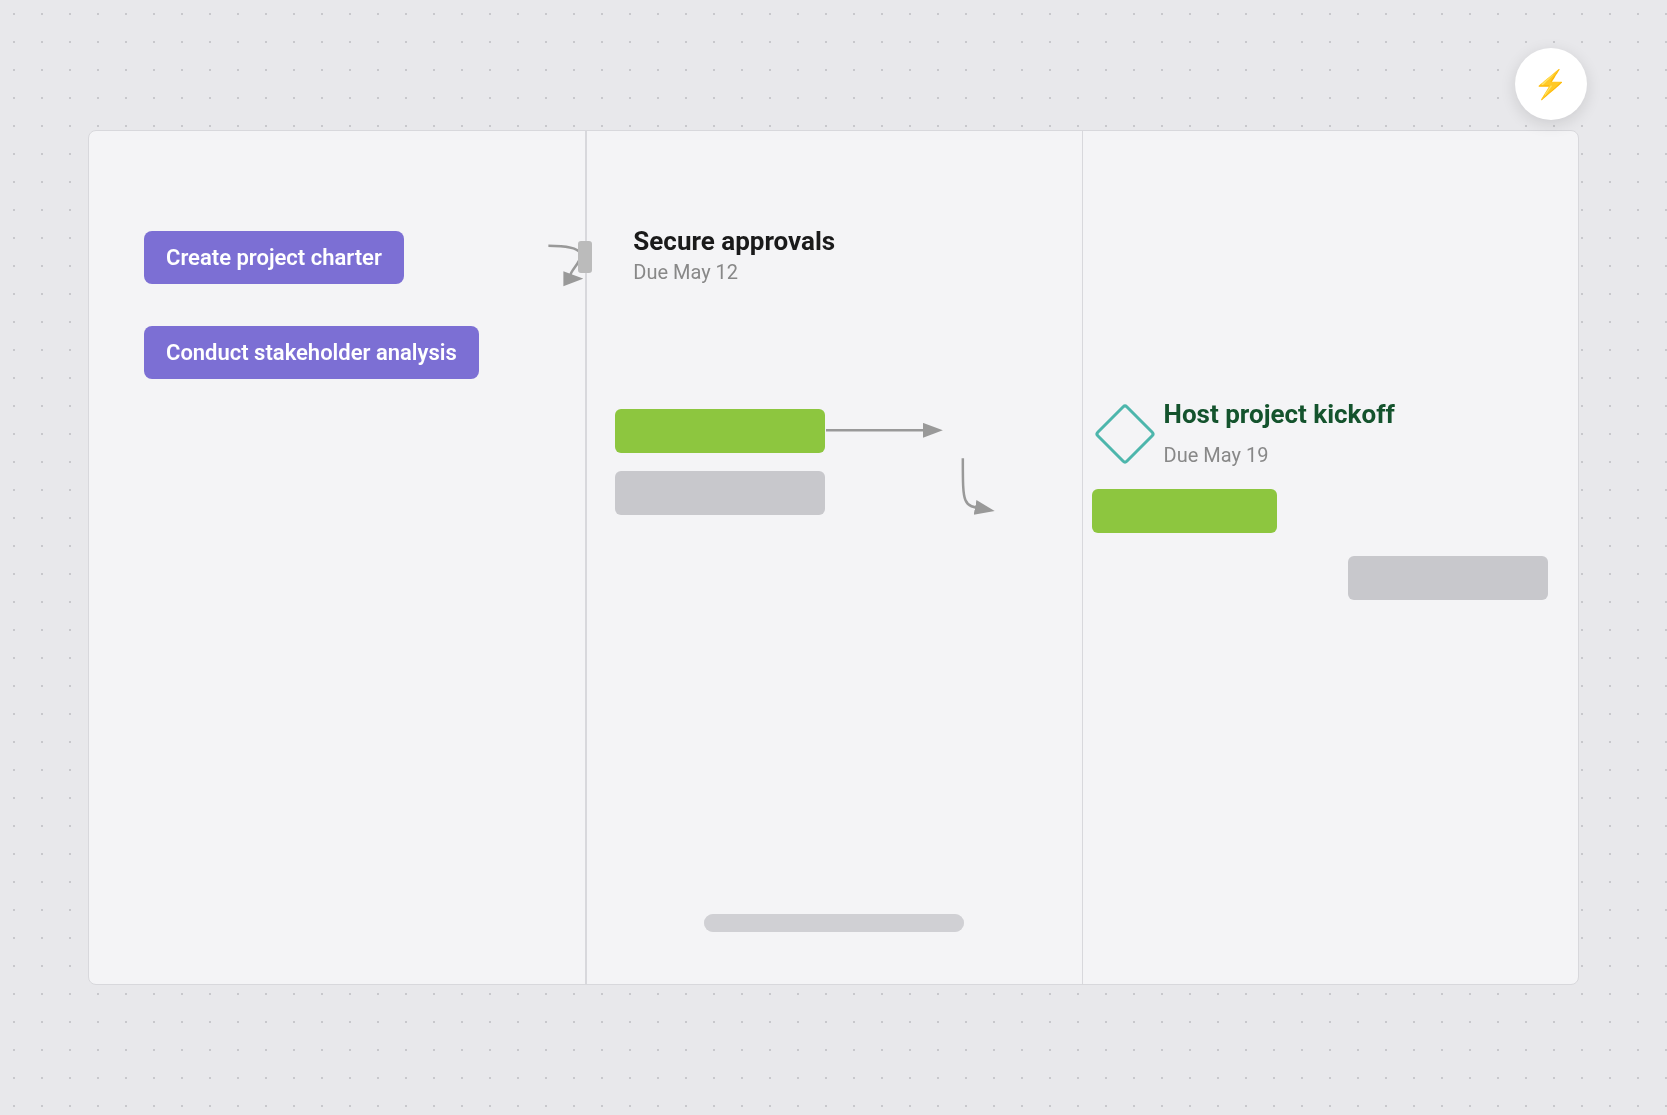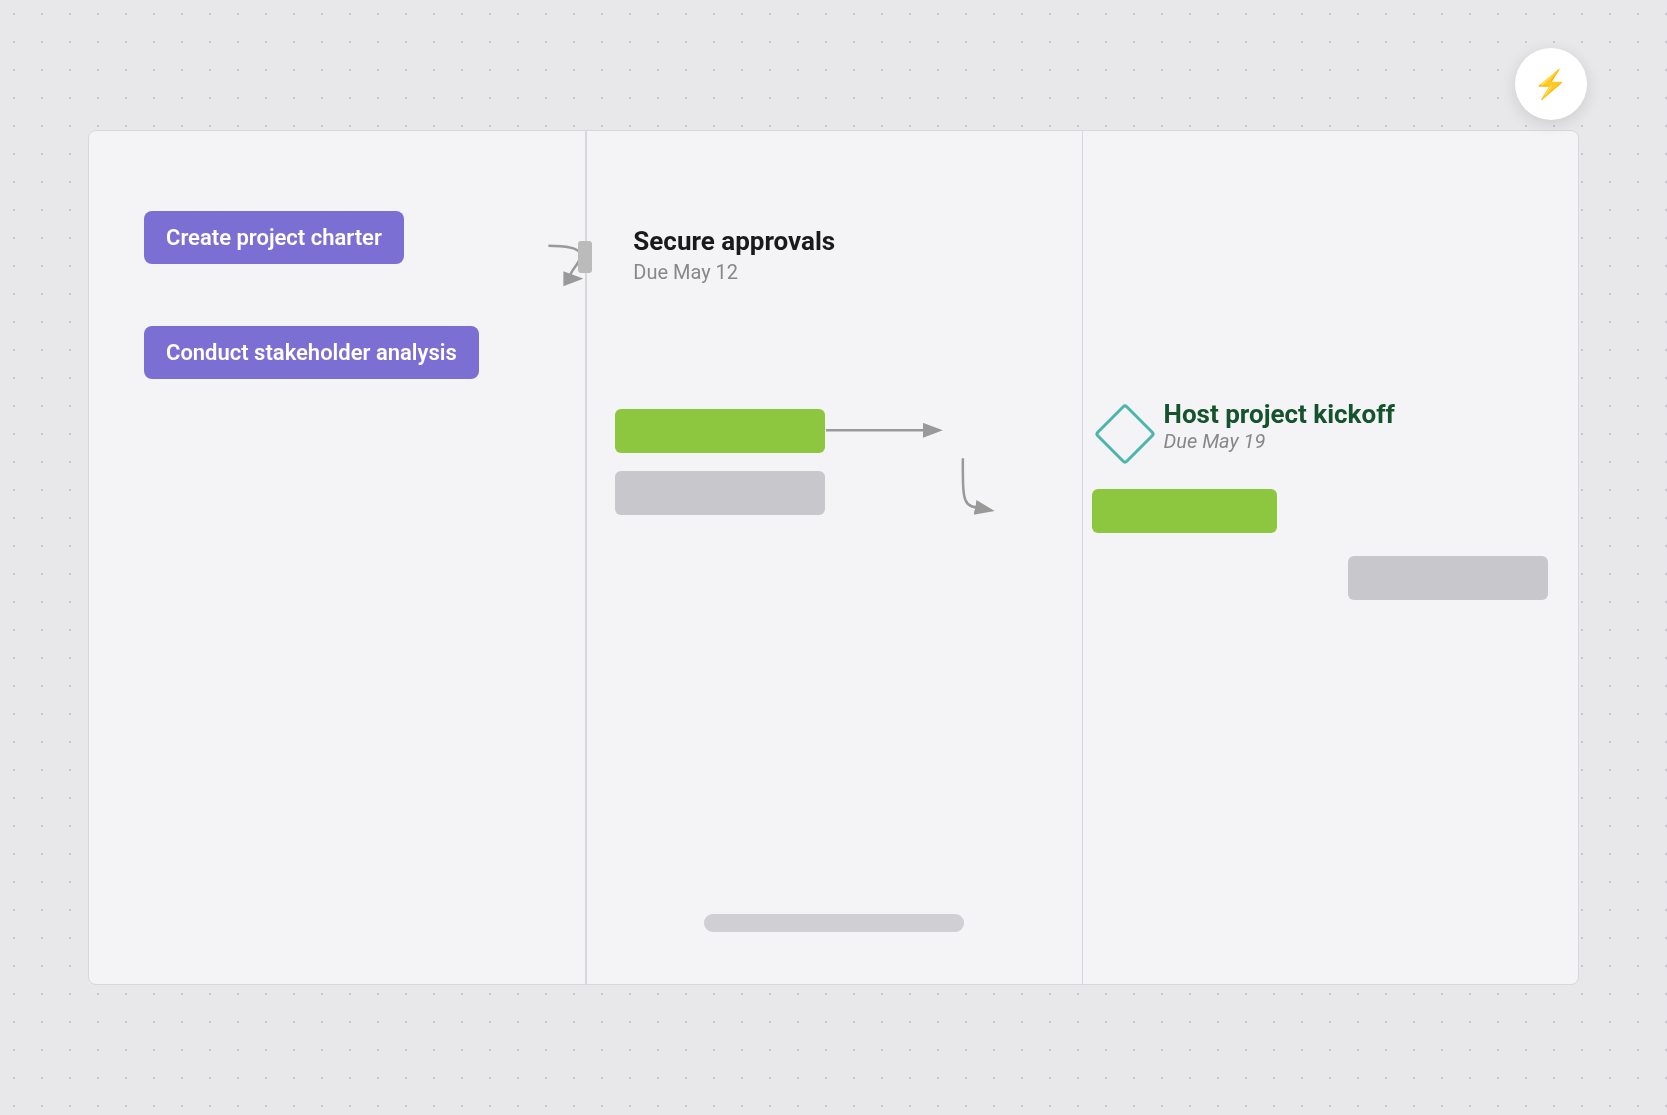--- a/index.html
+++ b/index.html
@@ -67,21 +67,21 @@
       border-radius: 8px;
       padding: 14px 22px;
       color: #fff;
       font-size: 22px;
       font-weight: 600;
       white-space: nowrap;
       cursor: pointer;
     }
 
     .task-charter {
-      top: 80px;
+      top: 100px;
       left: 55px;
     }
 
     .task-stakeholder {
       top: 195px;
       left: 55px;
       text-align: right;
     }
 
     
@@ -163,22 +163,21 @@
 
     .kickoff-title {
       font-size: 26px;
       font-weight: 700;
       color: #14532d;
     }
 
     .kickoff-due {
       font-size: 20px;
       color: #888;
-      margin-top: 0;
-      font-style: italic;
+      margin-top: 14px;
     }
 
     
     .bar-green-2 {
       position: absolute;
       background: #8dc63f;
       border-radius: 6px;
       height: 44px;
       top: 358px;
       left: calc(66.66% + 10px);

